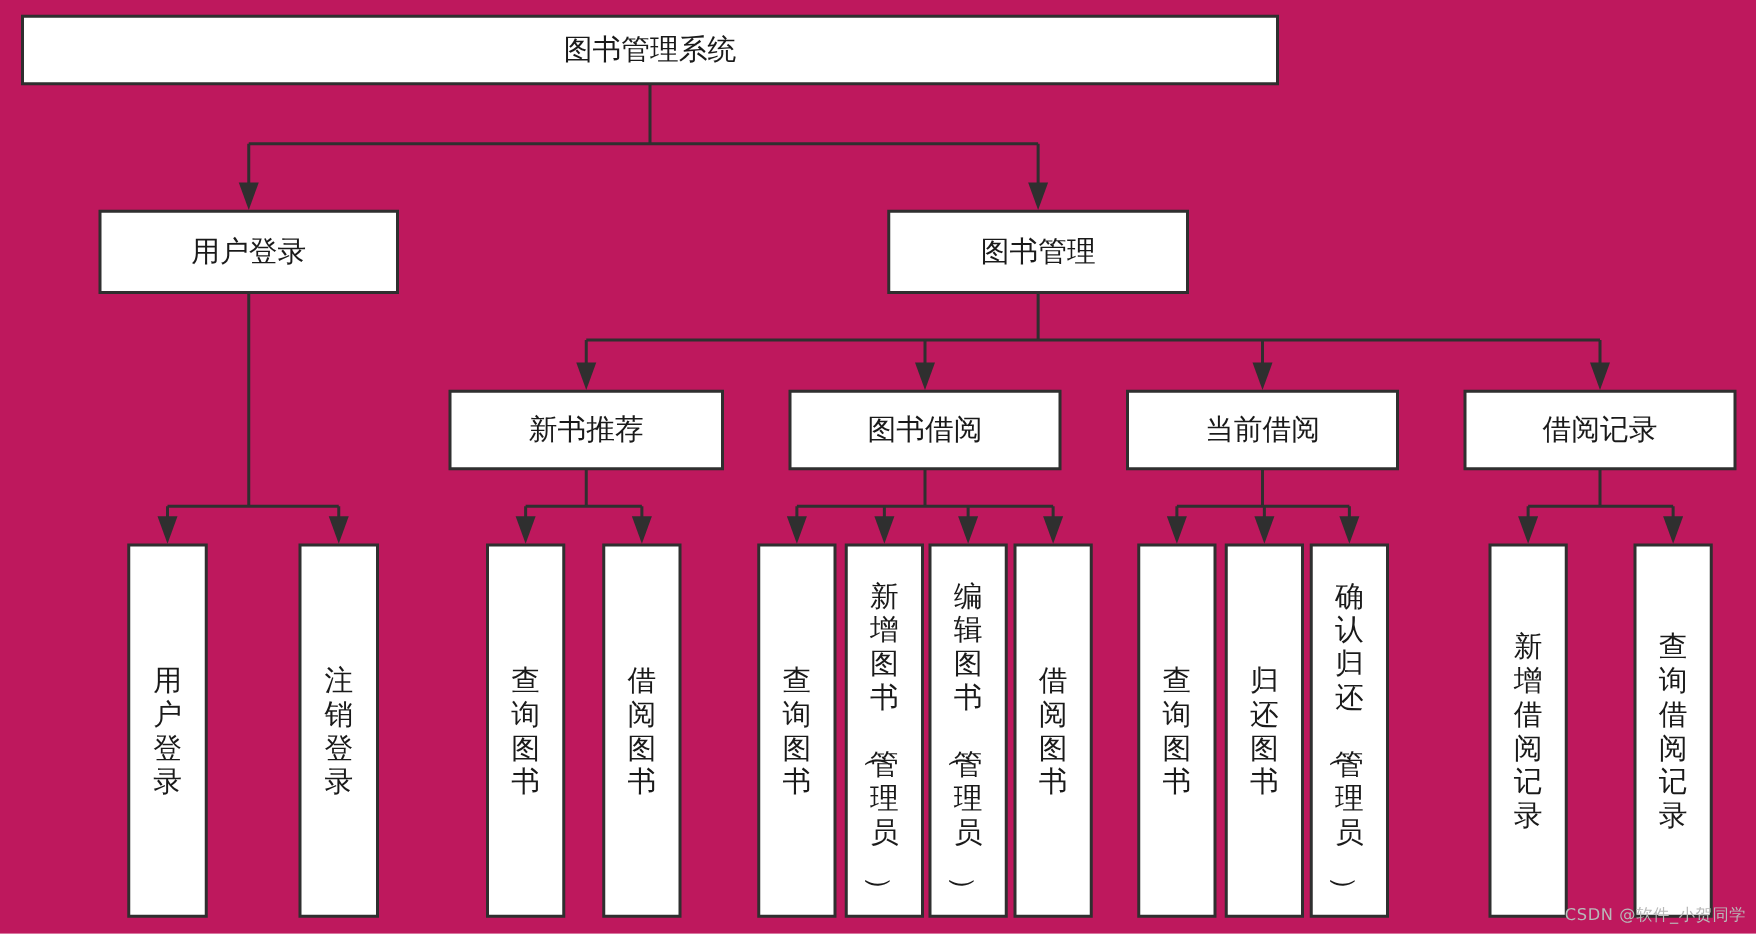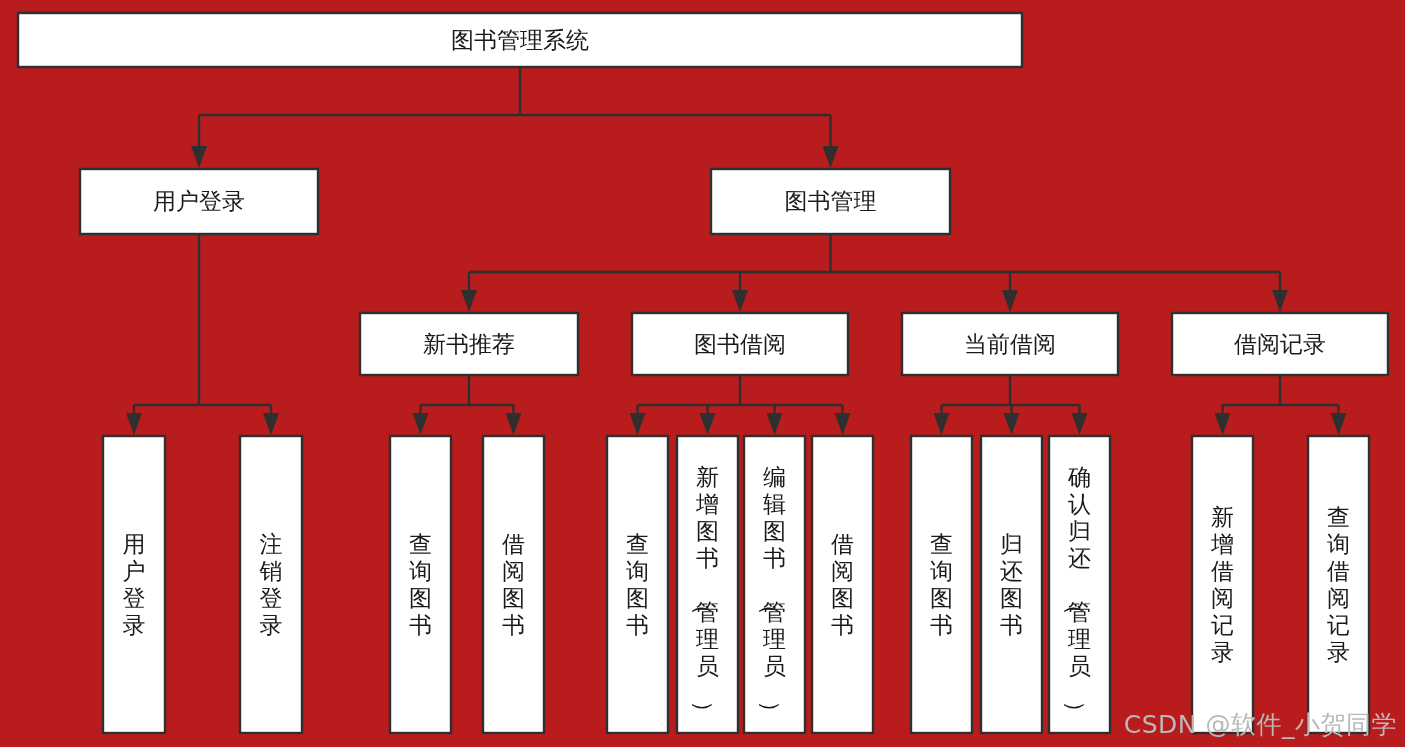--- a/index.html
+++ b/index.html
@@ -7,21 +7,21 @@
     padding: 0;
     background: #ffffff;
   }
   body {
     font-family: "DejaVu Sans", "Liberation Sans", sans-serif;
   }
   #diagram-root {
     position: relative;
     width: 1405px;
     height: 747px;
-    background: #b91c1c;
+    background: #be185d;
     overflow: hidden;
     text-align: center;
   }
   svg.diagram-svg {
     position: absolute;
     left: 0;
     top: 0;
     width: 1405px;
     height: 747px;
   }
@@ -50,21 +50,21 @@
     font-family: "DejaVu Sans", "Liberation Sans", sans-serif;
     font-size: 23px;
     fill: #1a1a1a;
     text-anchor: middle;
   }
   .watermark-text {
     position: absolute;
     right: 8px;
     bottom: 6px;
     font-family: "DejaVu Sans", "Liberation Sans", sans-serif;
-    font-size: 25px;
+    font-size: 13px;
     color: #b9b9b9;
     white-space: nowrap;
     letter-spacing: 0.5px;
   }
 </style>
 </head>
 <body>
 
 <div id="diagram-root">
 

